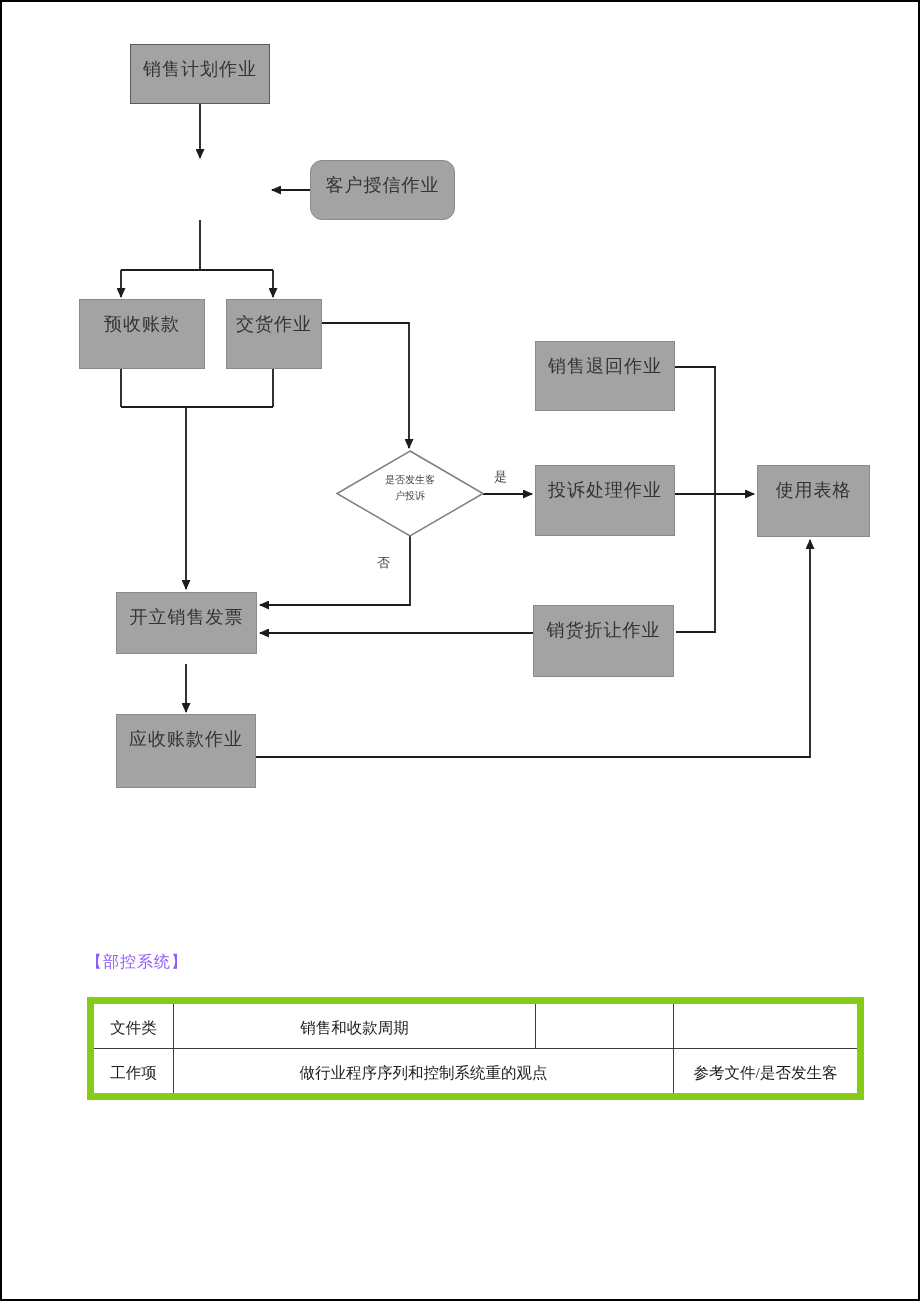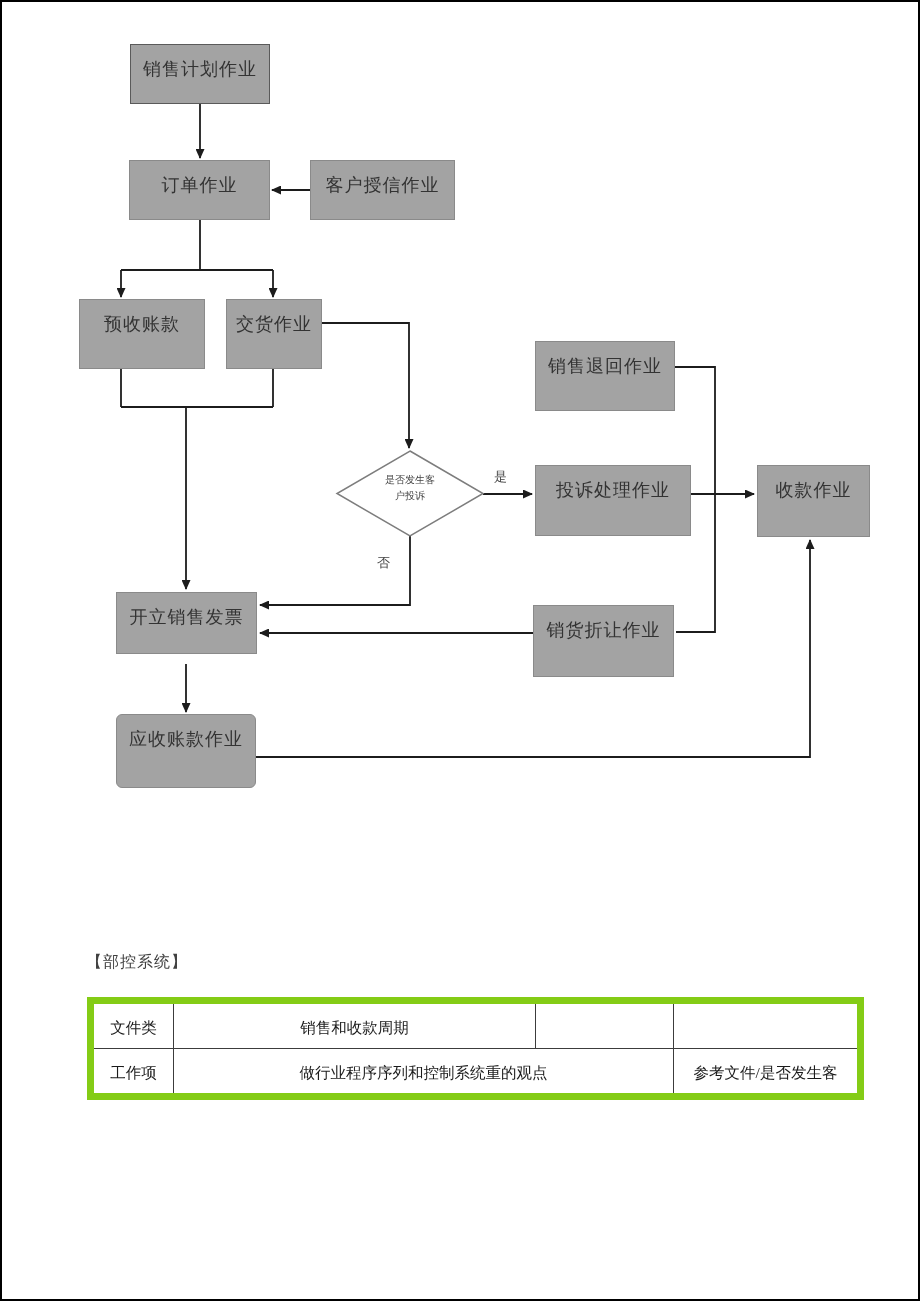--- a/index.html
+++ b/index.html
@@ -25,39 +25,39 @@
     align-items:flex-start;
     padding-top:12px;
     font-size:18px;
     letter-spacing:1px;
     color:#333;
     white-space:nowrap;
   }
   .node.dark{border-color:#5a5a5a;}
   .n-sales-plan        {left:128px;top:42px; width:140px;height:60px;}
   .n-order             {left:127px;top:158px;width:141px;height:60px;}
-  .n-customer-credit   {left:308px;top:158px;width:145px;height:60px;}
+  .n-customer-credit   {left:308px;top:158px;width:145px;height:60px;border-radius:12px;}
   .n-advance-receipt   {left:77px; top:297px;width:126px;height:70px;}
   .n-delivery          {left:224px;top:297px;width:96px; height:70px;}
   .n-sales-return      {left:533px;top:339px;width:140px;height:70px;}
-  .n-complaint         {left:533px;top:463px;width:156px;height:71px;font-family:Liberation Serif, serif;}
+  .n-complaint         {left:533px;top:463px;width:140px;height:71px;font-family:Liberation Serif, serif;}
   .n-collection        {left:755px;top:463px;width:113px;height:72px;}
   .n-sales-allowance   {left:531px;top:603px;width:141px;height:72px;}
   .n-issue-invoice     {left:114px;top:590px;width:141px;height:62px;}
-  .n-accounts-receivable{left:114px;top:712px;width:140px;height:74px;border-radius:6px;}
+  .n-accounts-receivable{left:114px;top:712px;width:140px;height:74px;}
   .diamond-text{
     position:absolute;left:343px;top:470px;width:130px;
     text-align:center;font-size:10px;line-height:1.55;color:#444;
   }
   .edge-label{position:absolute;font-size:13px;color:#444;}
   .lbl-yes{left:492px;top:466px;}
   .lbl-no {left:375px;top:552px;}
   .section-heading{
     position:absolute;left:84px;top:950px;
-    font-size:16px;color:#404040;letter-spacing:1px;
+    font-size:16px;color:#8b5cf6;letter-spacing:1px;
   }
   .doc-table{
     position:absolute;left:85px;top:995px;width:770px;
     border-collapse:collapse;table-layout:fixed;
     font-size:15.5px;color:#1b1b1b;
   }
   .doc-table td{
     border:1px solid #3c3c3c;
     height:40px;
     padding:4px 4px 0 4px;
@@ -99,27 +99,26 @@
         <path d="M673 492 H752" marker-end="url(#arw)"></path>
         <path d="M673 365 H713 V630 H674"></path>
         <path d="M531 631 H258" marker-end="url(#arw)"></path>
         <path d="M184 662 V710" marker-end="url(#arw)"></path>
         <path d="M254 755 H808 V538" marker-end="url(#arw)"></path>
       </g>
       <polygon points="408,449 481,491.5 408,534 335,491.5" fill="#ffffff" stroke="#7d7d7d" stroke-width="1.5"></polygon>
     </svg>
 
     <div class="node dark n-sales-plan">销售计划作业</div>
-    <div class="node n-order">订单作业</div>
     <div class="node n-customer-credit">客户授信作业</div>
     <div class="node n-advance-receipt">预收账款</div>
     <div class="node n-delivery">交货作业</div>
     <div class="node n-sales-return">销售退回作业</div>
     <div class="node n-complaint">投诉处理作业</div>
-    <div class="node n-collection">收款作业</div>
+    <div class="node n-collection">使用表格</div>
     <div class="node n-sales-allowance">销货折让作业</div>
     <div class="node n-issue-invoice">开立销售发票</div>
     <div class="node n-accounts-receivable">应收账款作业</div>
 
     <div class="diamond-text">
       <div>是否发生客</div>
       <div>户投诉</div>
     </div>
     <span class="edge-label lbl-yes">是</span>
     <span class="edge-label lbl-no">否</span>

